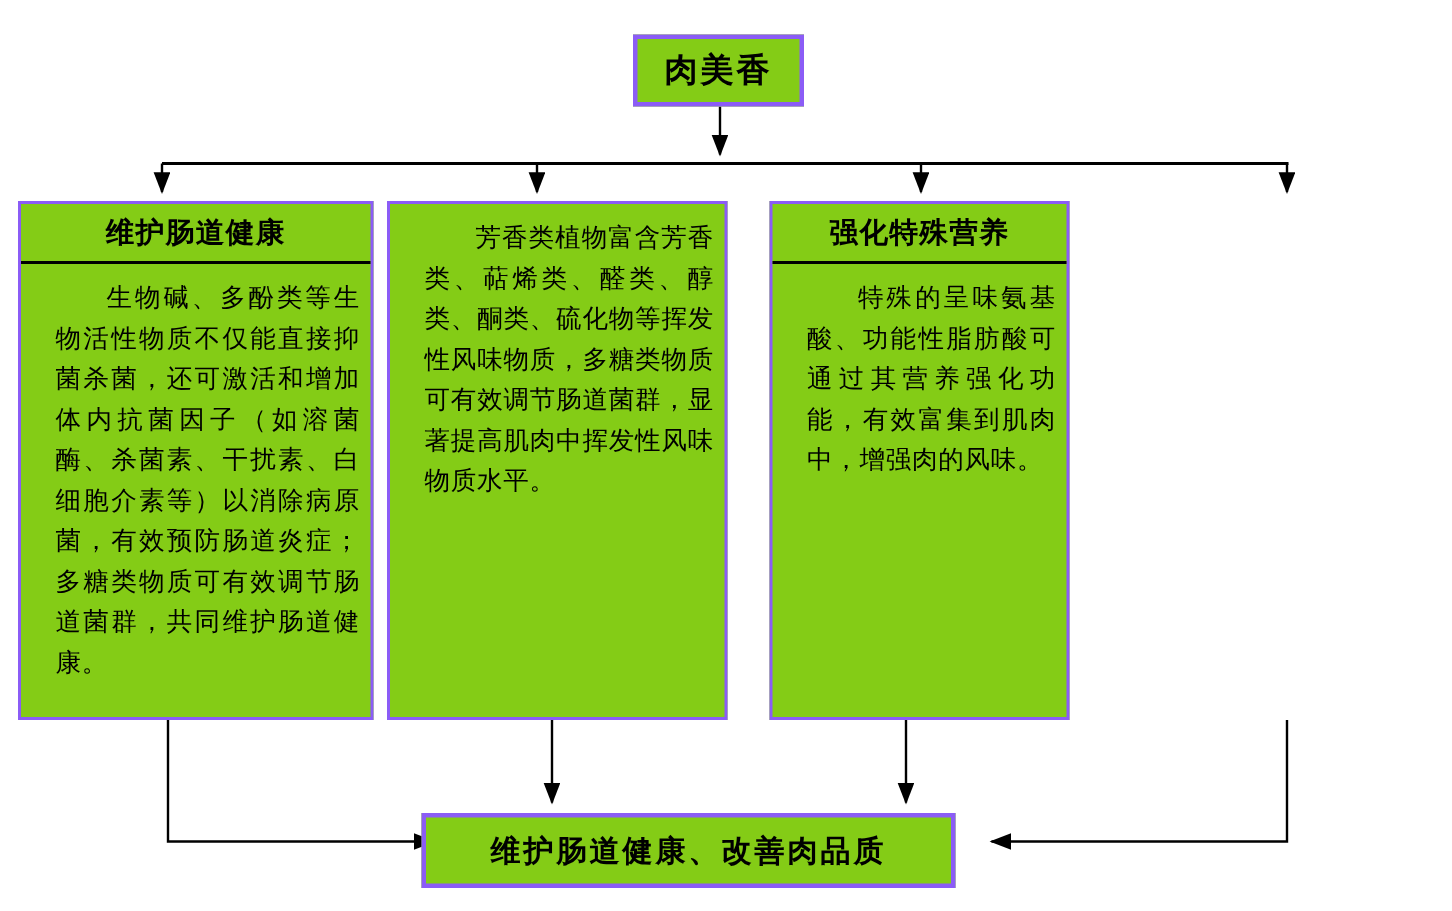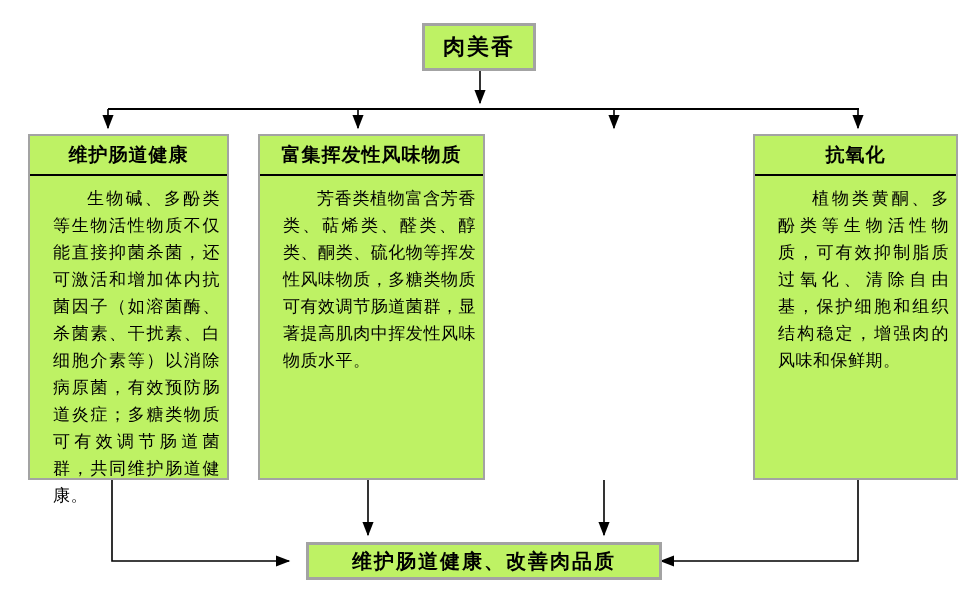--- a/index.html
+++ b/index.html
@@ -1,41 +1,41 @@
 <!DOCTYPE html>
 <html><head>
 <meta charset="utf-8">
 <style>
   html,body{margin:0;padding:0;background:#ffffff;}
   .stage{
     position:relative;width:968px;height:607px;background:#ffffff;
     font-family:"Liberation Sans",sans-serif;color:#000;overflow:hidden;
   }
   .connectors{position:absolute;left:0;top:0;width:968px;height:607px;}
-  .node{position:absolute;border:2px solid #a3a3a3;background:#bef264;box-sizing:border-box;}
+  .node{position:absolute;border:2px solid #8b5cf6;background:#84cc16;box-sizing:border-box;}
   .root-node{
     left:422px;top:23px;width:114px;height:48px;border-width:3px;
     display:flex;align-items:center;justify-content:center;
     font-size:22px;font-weight:bold;letter-spacing:2px;
   }
   .branch{top:134px;height:346px;}
   .branch-title{
     height:40px;border-bottom:2px solid #000;box-sizing:border-box;
     display:flex;align-items:center;justify-content:center;
     font-size:19px;font-weight:bold;letter-spacing:1px;
   }
   .branch-body{
     padding:9px 7px 6px 23px;
     font-family:"Liberation Serif",serif;
     font-size:17px;line-height:27px;
     text-align:justify;text-indent:2em;
     letter-spacing:0.5px;
   }
   .outcome-node{
-    left:306px;top:542px;width:356px;height:38px;border-width:3px;
+    left:281px;top:542px;width:356px;height:50px;border-width:3px;
     display:flex;align-items:center;justify-content:center;
     font-size:20px;font-weight:bold;letter-spacing:2px;
   }
 </style>
 </head>
 <body>
 
 <div class="stage">
 
   <svg class="connectors" viewBox="0 0 968 607" xmlns="http://www.w3.org/2000/svg">
@@ -58,31 +58,30 @@
 
     <line x1="368" y1="480" x2="368" y2="535" stroke="#000" stroke-width="1.6" marker-end="url(#arrow)"></line>
 
     <line x1="604" y1="480" x2="604" y2="535" stroke="#000" stroke-width="1.6" marker-end="url(#arrow)"></line>
 
     <polyline points="858,480 858,561 661,561" fill="none" stroke="#000" stroke-width="1.6" marker-end="url(#arrow)"></polyline>
   </svg>
 
   <div class="node root-node">肉美香</div>
 
-  <div class="node branch" style="left:28px;width:201px">
+  <div class="node branch" style="left:12px;width:237px">
     <div class="branch-title">维护肠道健康</div>
     <div class="branch-body">生物碱、多酚类等生物活性物质不仅能直接抑菌杀菌，还可激活和增加体内抗菌因子（如溶菌酶、杀菌素、干扰素、白细胞介素等）以消除病原菌，有效预防肠道炎症；多糖类物质可有效调节肠道菌群，共同维护肠道健康。</div>
   </div>
 
   <div class="node branch" style="left:258px;width:227px">
-    <div class="branch-title">富集挥发性风味物质</div>
     <div class="branch-body">芳香类植物富含芳香类、萜烯类、醛类、醇类、酮类、硫化物等挥发性风味物质，多糖类物质可有效调节肠道菌群，显著提高肌肉中挥发性风味物质水平。</div>
   </div>
 
+  <div class="node branch" style="left:513px;width:200px">
+    <div class="branch-title">强化特殊营养</div>
+    <div class="branch-body">特殊的呈味氨基酸、功能性脂肪酸可通过其营养强化功能，有效富集到肌肉中，增强肉的风味。</div>
+  </div>
 
-  <div class="node branch" style="left:753px;width:205px">
-    <div class="branch-title">抗氧化</div>
-    <div class="branch-body">植物类黄酮、多酚类等生物活性物质，可有效抑制脂质过氧化、清除自由基，保护细胞和组织结构稳定，增强肉的风味和保鲜期。</div>
-  </div>
 
   <div class="node outcome-node">维护肠道健康、改善肉品质</div>
 
 </div>
 
 </body></html>

